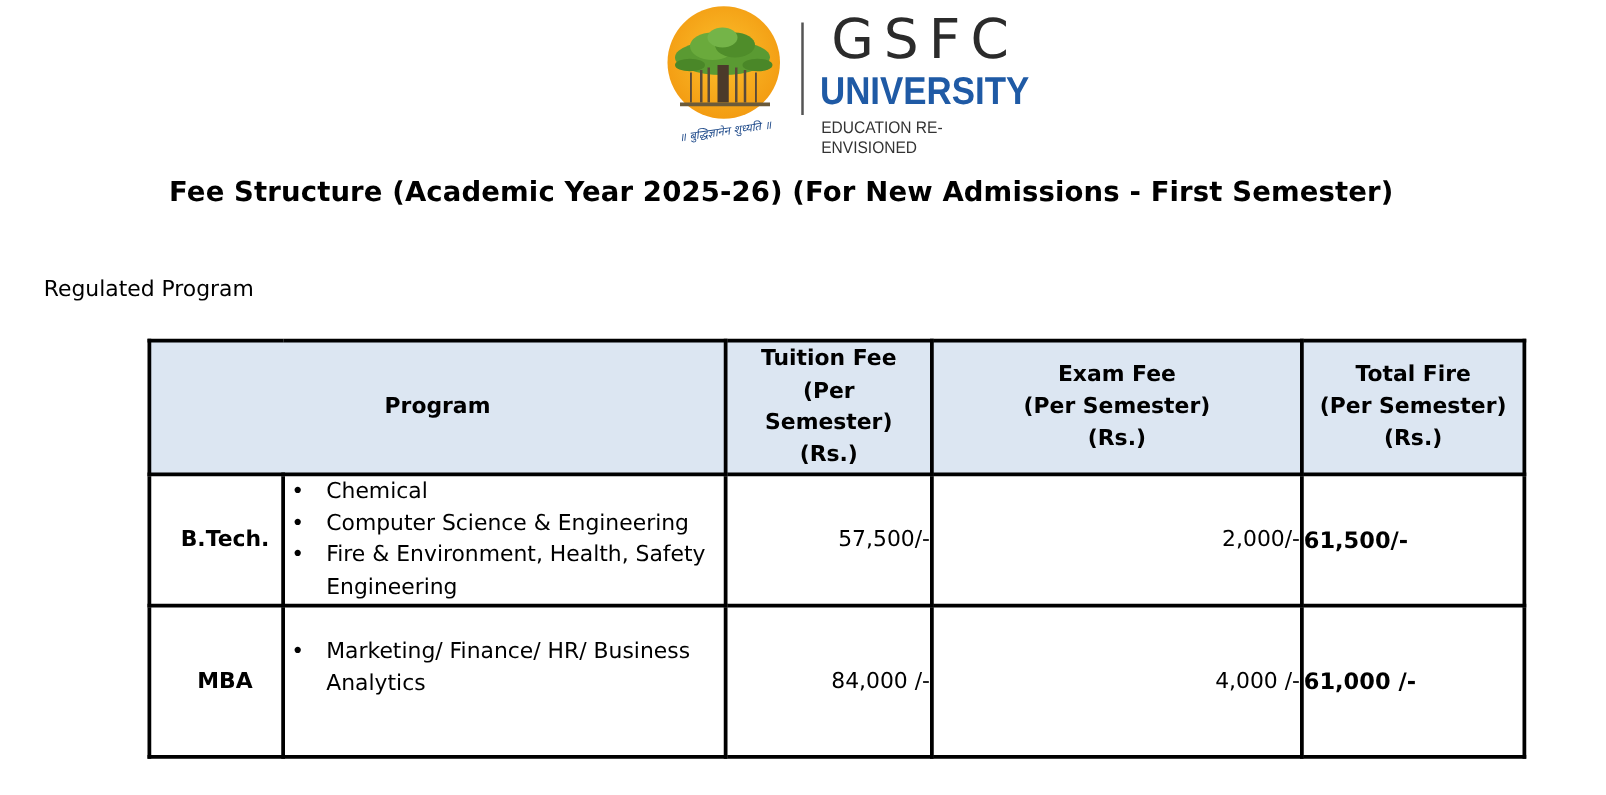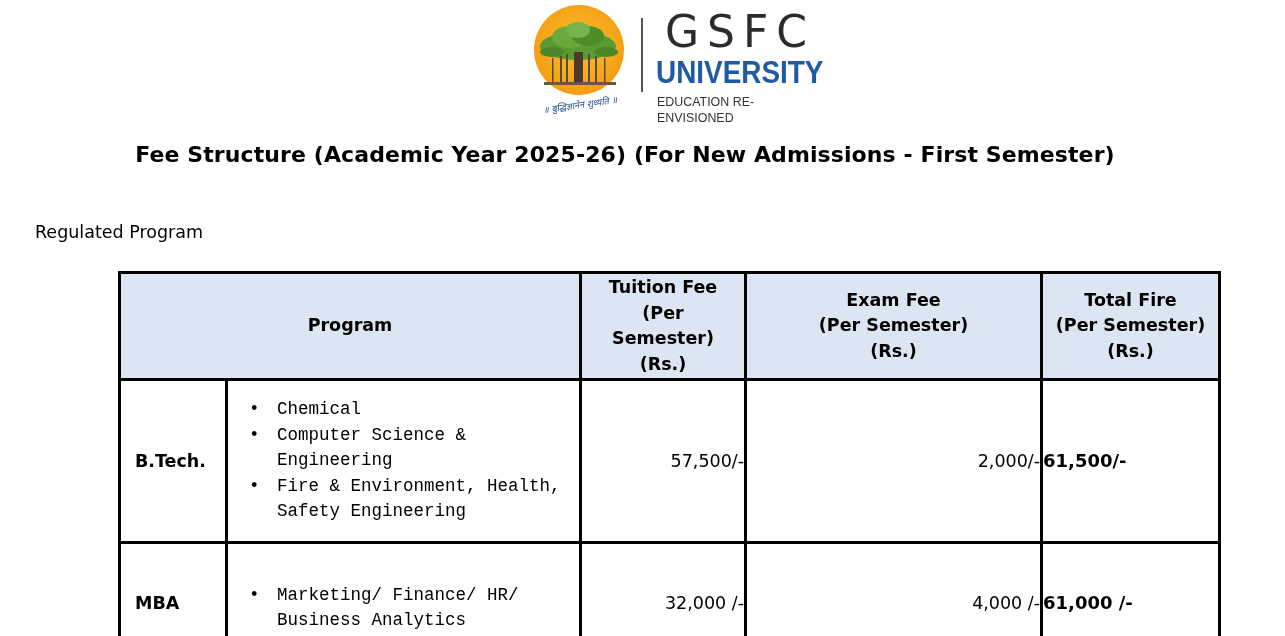--- a/index.html
+++ b/index.html
@@ -110,32 +110,31 @@
     table.fees thead th {
       background: #dce6f2;
       font-weight: bold;
       text-align: center;
       line-height: 25.5px;
       height: 104px;
     }
     .hdr-line { display: block; }
     .prog-name {
       font-weight: bold;
-      text-align: left;
+      text-align: center;
       padding-left: 14px !important;
     }
     .specs {
       text-align: left;
       line-height: 25.5px;
     }
     .specs ul {
       margin: 0;
-      padding: 16px;
+      padding: 0;
       list-style: none;
-      font-family: Liberation Mono, monospace;
     }
     .specs li {
       position: relative;
       padding-left: 33px;
     }
     .specs li::before {
       content: "\2022";
       position: absolute;
       left: 5px;
       top: 0;
@@ -237,18 +236,18 @@
       <td class="num">2,000/-</td>
       <td class="num-bold">61,500/-</td>
     </tr>
     <tr class="row-mba">
       <td class="prog-name">MBA</td>
       <td class="specs">
         <ul>
           <li>Marketing/ Finance/ HR/ Business Analytics</li>
         </ul>
       </td>
-      <td class="num">32,000 /-</td>
+      <td class="num">84,000 /-</td>
       <td class="num">4,000 /-</td>
       <td class="num-bold">61,000 /-</td>
     </tr>
   </tbody>
 </table>
 
 </body></html>

